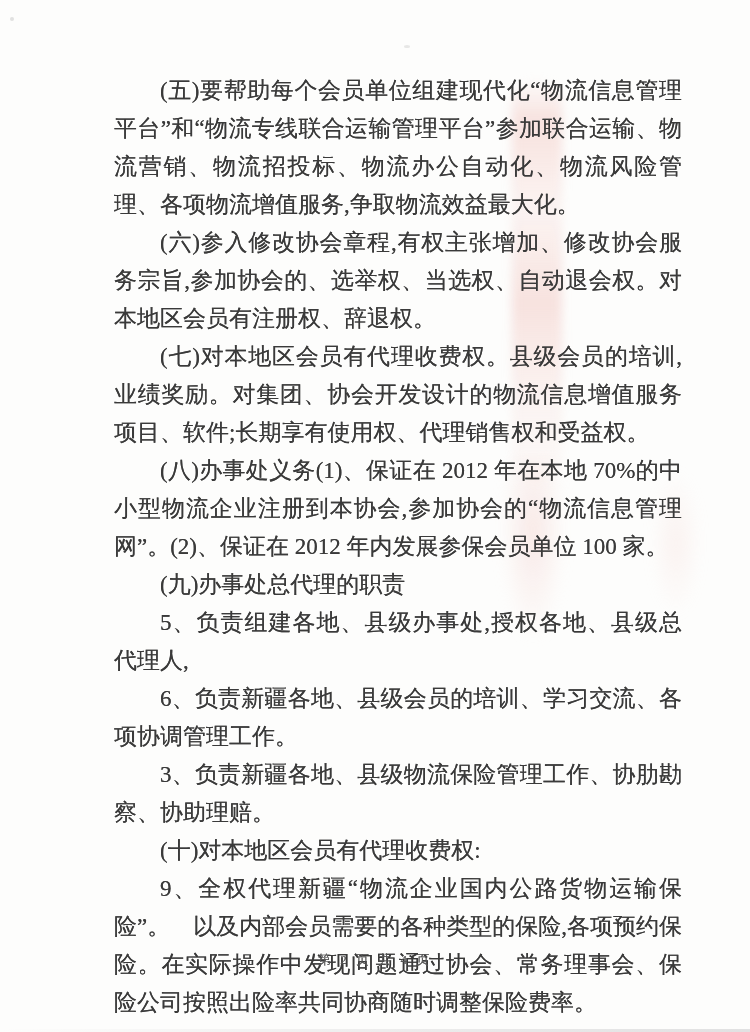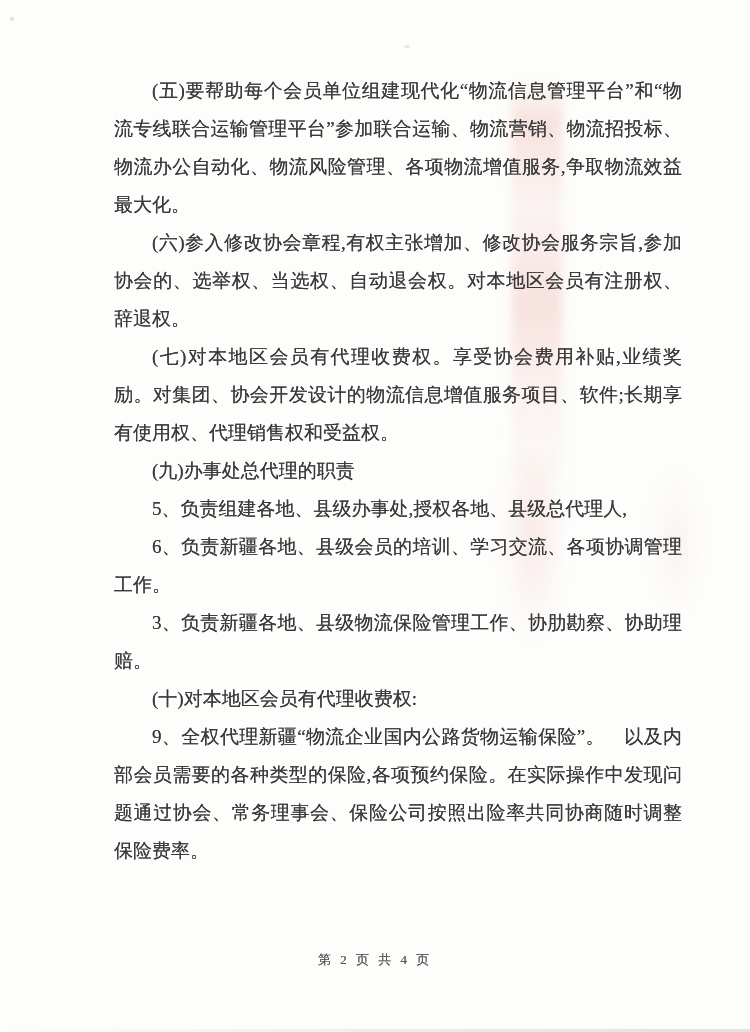--- a/index.html
+++ b/index.html
@@ -57,21 +57,21 @@
       rgba(175,175,178,0.22) 55%,
       rgba(160,160,165,0.30) 100%);
   }
   
   .content{
     position:absolute;z-index:1;
     left:114px;top:72px;width:568px;
   }
   .para{
     margin:0;
-    font-size:19px;
+    font-size:23px;
     line-height:38px;
     color:var(--ink);
     text-indent:2em;
     text-align:justify;
     text-justify:inter-ideograph;
     text-shadow:0 0 0.5px rgba(58,58,58,0.85);
   }
   .footer{
     position:absolute;z-index:1;
     left:0;right:0;top:951px;
@@ -89,21 +89,22 @@
   <div class="streak streak-a"></div>
   <div class="streak streak-b"></div>
   <div class="streak streak-c"></div>
   <div class="speck speck-1"></div>
   <div class="speck speck-2"></div>
   <div class="edge-bottom"></div>
 
   <div class="content">
       <p class="para">(五)要帮助每个会员单位组建现代化“物流信息管理平台”和“物流专线联合运输管理平台”参加联合运输、物流营销、物流招投标、物流办公自动化、物流风险管理、各项物流增值服务,争取物流效益最大化。</p>
       <p class="para">(六)参入修改协会章程,有权主张增加、修改协会服务宗旨,参加协会的、选举权、当选权、自动退会权。对本地区会员有注册权、辞退权。</p>
-      <p class="para">(七)对本地区会员有代理收费权。享受协会费用补贴,业绩奖励。对集团、协会开发设计的物流信息增值服务项目、软件;长期享有使用权、代理销售权和受益权。</p>
+      <p class="para">(七)对本地区会员有代理收费权。县级会员的培训,业绩奖励。对集团、协会开发设计的物流信息增值服务项目、软件;长期享有使用权、代理销售权和受益权。</p>
+      <p class="para">(八)办事处义务(1)、保证在 2012 年在本地 70%的中小型物流企业注册到本协会,参加协会的“物流信息管理网”。(2)、保证在 2012 年内发展参保会员单位 100 家。</p>
       <p class="para">(九)办事处总代理的职责</p>
       <p class="para">5、负责组建各地、县级办事处,授权各地、县级总代理人,</p>
       <p class="para">6、负责新疆各地、县级会员的培训、学习交流、各项协调管理工作。</p>
       <p class="para">3、负责新疆各地、县级物流保险管理工作、协肋勘察、协助理赔。</p>
       <p class="para">(十)对本地区会员有代理收费权:</p>
       <p class="para">9、全权代理新疆“物流企业国内公路货物运输保险”。　以及内部会员需要的各种类型的保险,各项预约保险。在实际操作中发现问题通过协会、常务理事会、保险公司按照出险率共同协商随时调整保险费率。</p>
     </div>
 
   <div class="footer">第 2 页 共 4 页</div>
 </div>

